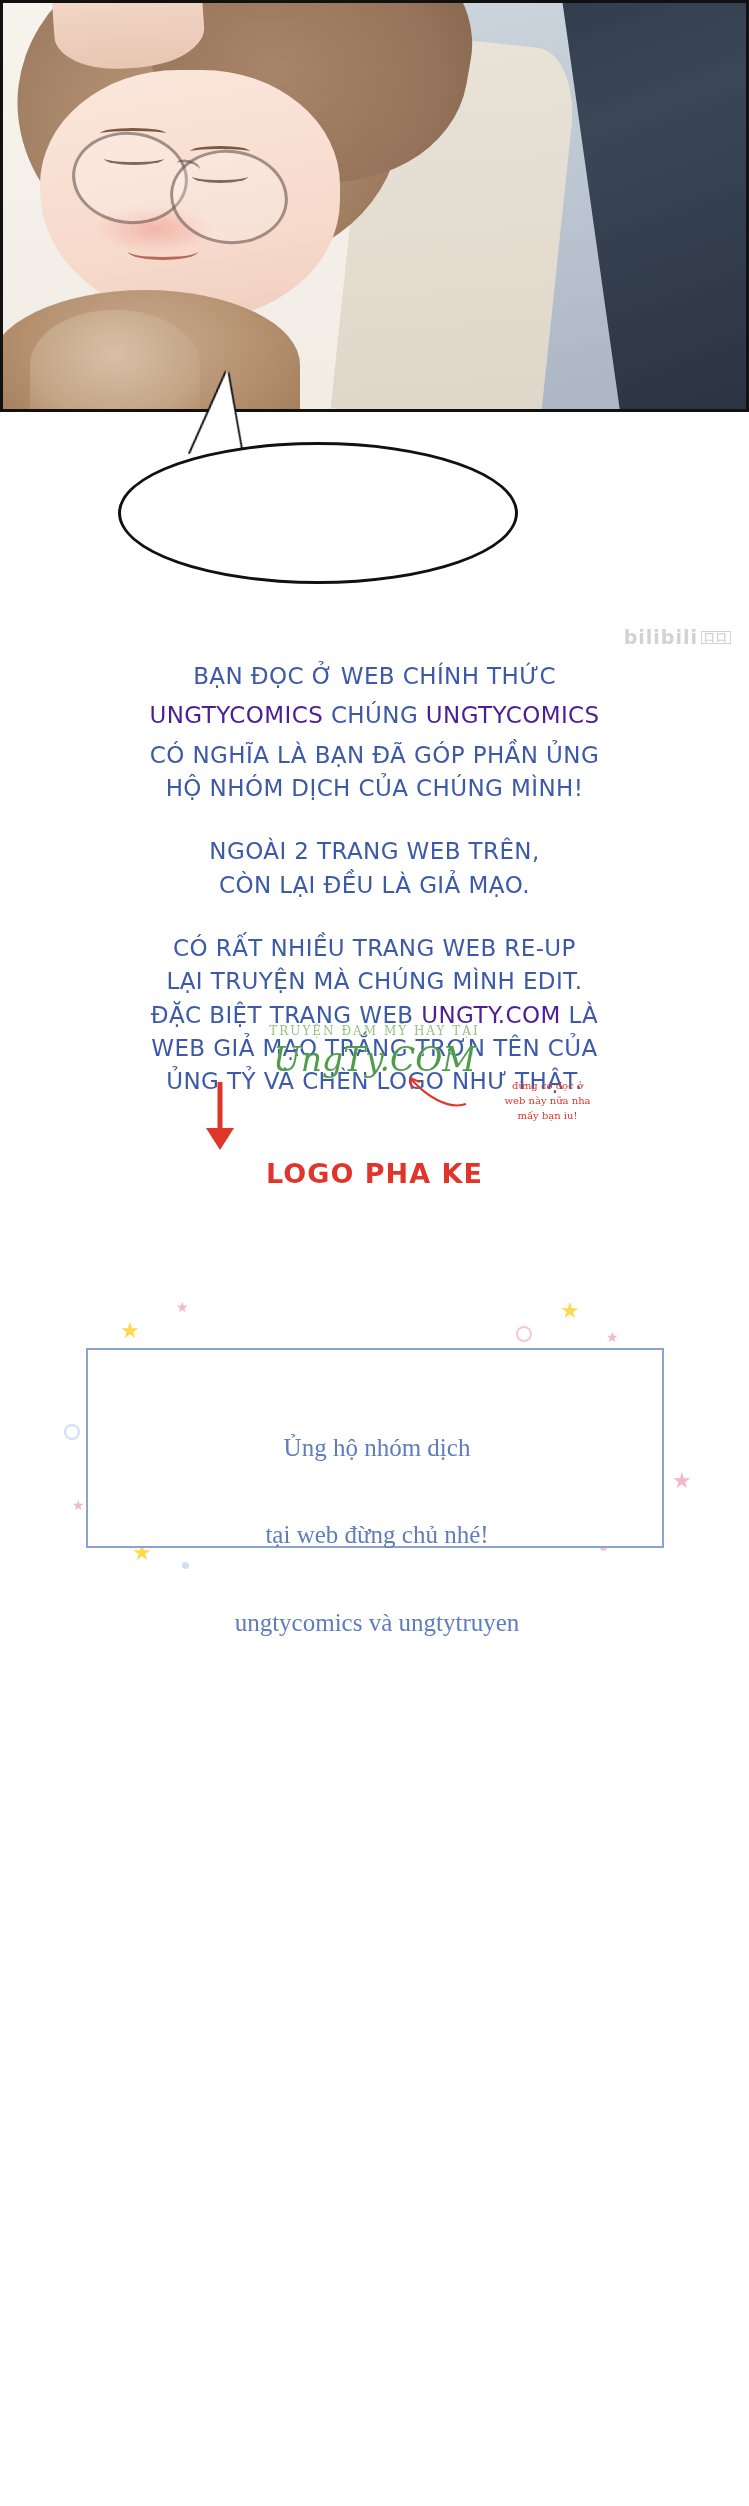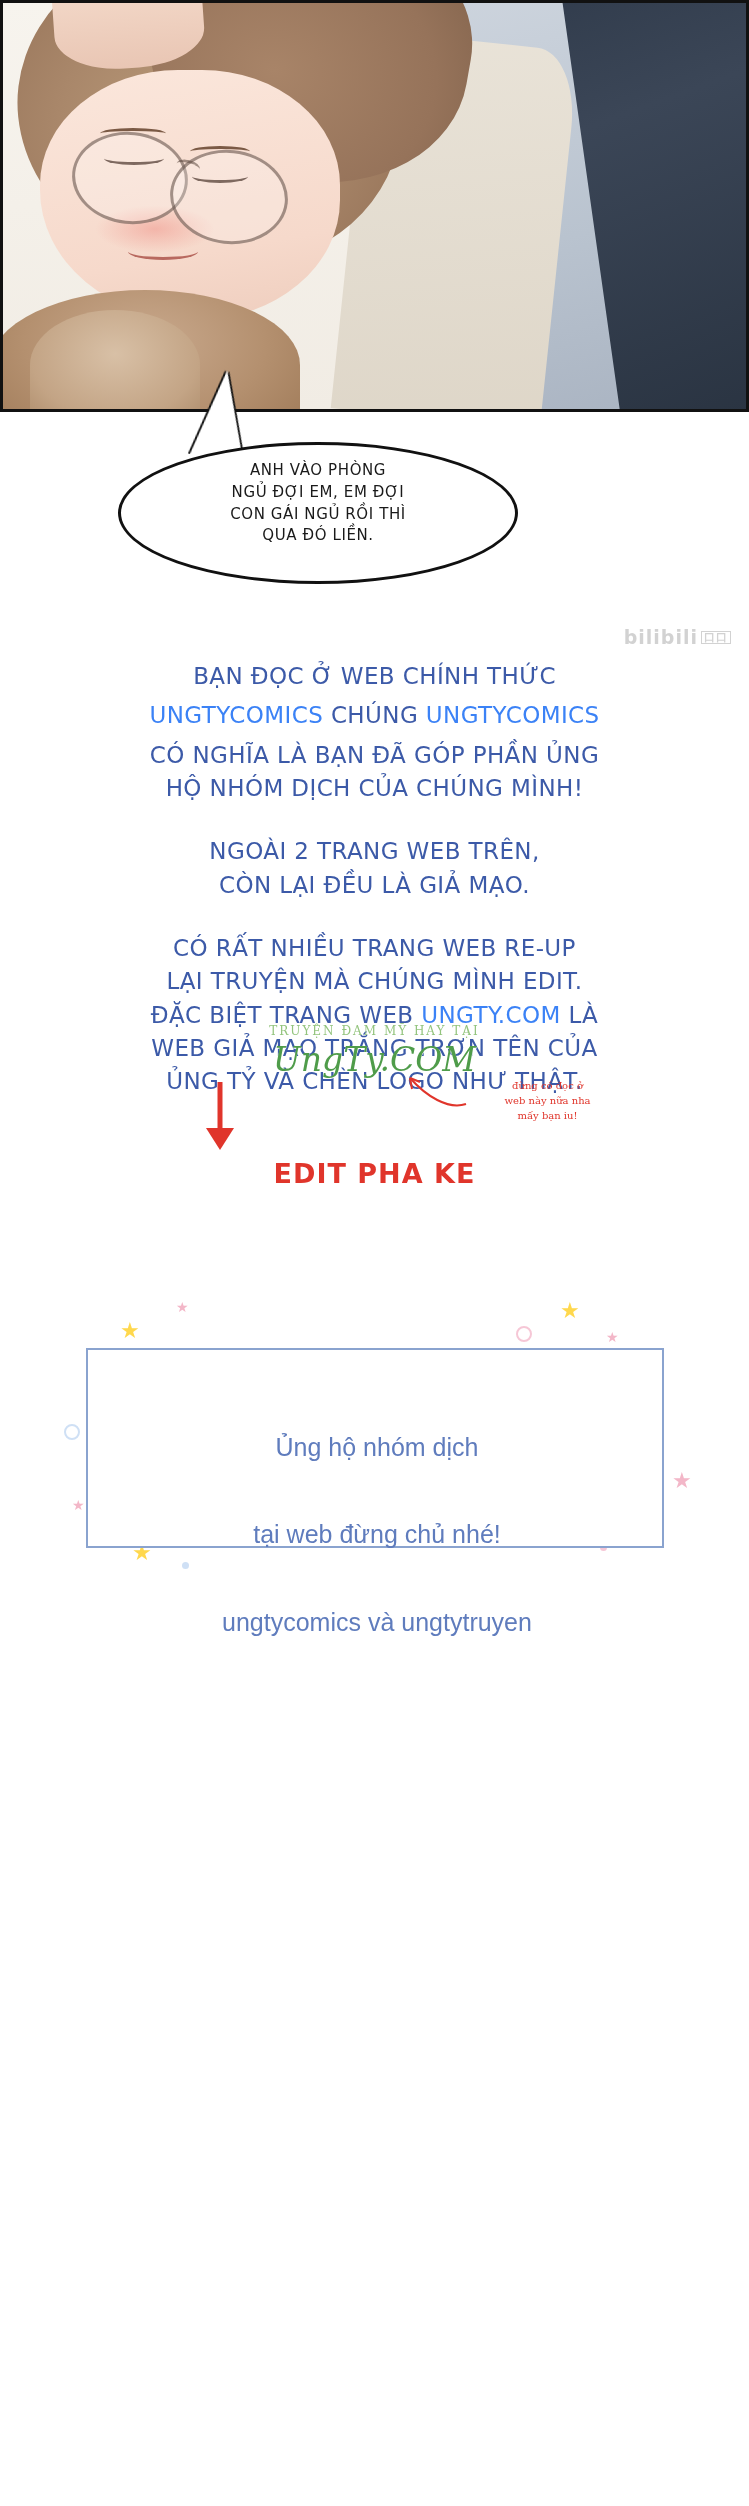--- a/index.html
+++ b/index.html
@@ -229,21 +229,21 @@
     width: 749px;
     text-align: center;
     font-family: "DejaVu Sans", sans-serif;
     color: #3c5aa8;
     font-size: 23px;
     line-height: 1.45;
     letter-spacing: .4px;
   }
   .notice p { margin: 0 0 6px 0; white-space: pre-line; }
   .notice .gap { height: 24px; }
-  .hl { color: #3b82f6; }
+  .hl { color: #4c1d95; }
 
   
   .fakelogo {
     position: absolute;
     left: 0;
     top: 1024px;
     width: 749px;
     height: 210px;
   }
   .fl-small {
@@ -317,21 +317,21 @@
     width: 578px; height: 200px;
     border: 2px solid #8aa3cf;
     box-sizing: border-box;
     background: #ffffff;
   }
   .support-text {
     position: absolute;
     left: 0; top: 32px;
     width: 578px;
     text-align: center;
-    font-family: Liberation Sans, sans-serif;
+    font-family: Liberation Serif, serif;
     font-size: 25px;
     line-height: 1.75;
     color: #5f7cbd;
     white-space: pre-line;
   }
   .deco {
     position: absolute;
     pointer-events: none;
   }
   .star {
@@ -379,24 +379,20 @@
     <div class="art-mouth"></div>
     <div class="art-hand"></div>
     <div class="art-fluff"></div>
     <div class="art-fluff2"></div>
     <div class="art-border"></div>
   </div>
 
   <div class="bubble-wrap">
     <div class="bubble-tail"></div>
     <div class="bubble"></div>
-    <div class="bubble-text">ANH VÀO PHÒNG
-NGỦ ĐỢI EM, EM ĐỢI
-CON GÁI NGỦ RỒI THÌ
-QUA ĐÓ LIỀN.</div>
   </div>
 
   <div class="watermark">
     <span>bilibili</span><span class="box">口口</span>
   </div>
 
   <div class="notice">
     <p>BẠN ĐỌC Ở WEB CHÍNH THỨC</p>
     <p><span class="hl">UNGTYCOMICS</span><span> CHÚNG </span><span class="hl">UNGTYCOMICS</span></p>
     <p>CÓ NGHĨA LÀ BẠN ĐÃ GÓP PHẦN ỦNG
@@ -423,21 +419,21 @@
 
     <div class="fl-note">đừng có đọc ở
 web này nữa nha
 mấy bạn iu!</div>
 
     <svg class="fl-arrow" viewBox="0 0 40 70">
       <path d="M20 0 L20 52" stroke="#e0352b" stroke-width="5" fill="none"></path>
       <path d="M6 46 L20 68 L34 46 Z" fill="#e0352b"></path>
     </svg>
 
-    <div class="fl-fake">EDIT PHA KE</div>
+    <div class="fl-fake">LOGO PHA KE</div>
   </div>
 
 
   <div class="deco">
     <div class="star" style="left:120px; top:1320px;">★</div>
     <div class="star pink sm" style="left:176px; top:1300px;">★</div>
     <div class="star" style="left:560px; top:1300px; color:#ffd84d;">★</div>
     <div class="star sm pink" style="left:606px; top:1330px;">★</div>
     <div class="star" style="left:132px; top:1542px;">★</div>
     <div class="star sm pink" style="left:72px; top:1498px;">★</div>

